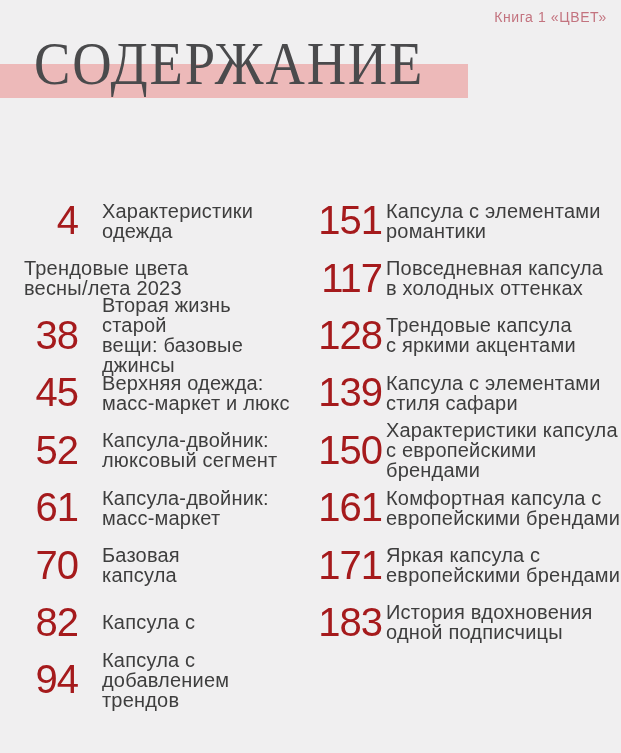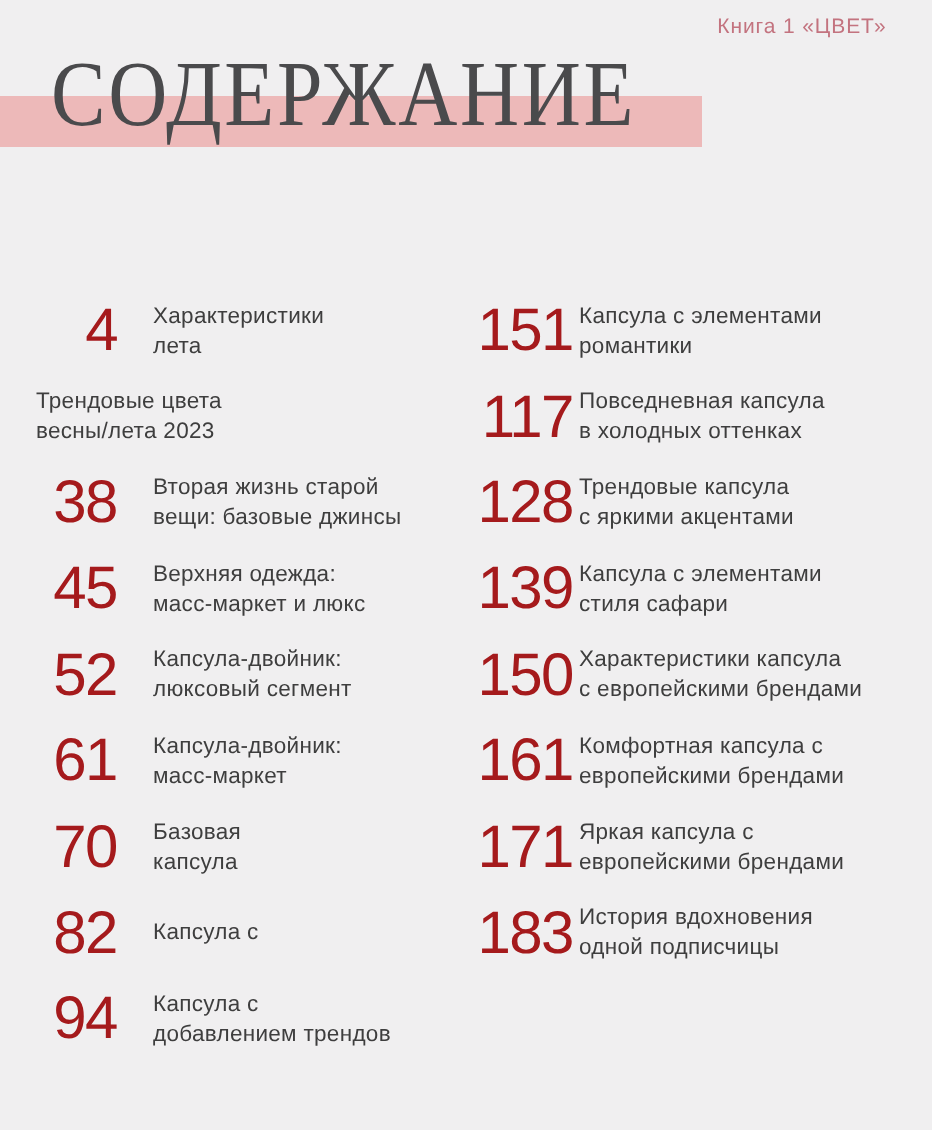--- a/index.html
+++ b/index.html
@@ -7,21 +7,21 @@
     width: 621px; height: 753px;
     background: #f0eff0;
     font-family: "Liberation Sans", sans-serif;
     position: relative;
     overflow: hidden;
   }
 
   
   .book-label {
     position: absolute;
-    top: 9px; right: 30px;
+    top: 9px; right: 14px;
     font-size: 14px;
     letter-spacing: 0.6px;
     color: #c3737f;
     font-weight: 400;
   }
 
   
   .title-band {
     position: absolute;
     top: 64px; left: 0;
@@ -62,42 +62,42 @@
   .num {
     font-size: 40px;
     letter-spacing: -1px;
     color: #a51a1c;
     text-align: right;
     flex: none;
   }
   .col-left  .num { width: 78px; }
   .col-right .num { width: 84px; }
   .desc {
-    font-size: 15px;
+    font-size: 20px;
     line-height: 20px;
     letter-spacing: 0.2px;
     color: #3e3e3e;
   }
   .col-left  .desc { margin-left: 24px; }
   .col-right .desc { margin-left: 4px; }
 </style>
 </head>
 <body>
 
 <div class="book-label">Книга 1 «ЦВЕТ»</div>
 
 <div class="title-band"></div>
 <div class="page-title">СОДЕРЖАНИЕ</div>
 
 <div class="toc">
 
   <div class="col col-left">
     <div class="item">
       <div class="num">4</div>
-      <div class="desc"><span>Характеристики</span><br><span>лета</span></div>
+      <div class="desc"><span>Характеристики</span><br><span>одежда</span></div>
     </div>
     <div class="item">
       <div class="desc"><span>Трендовые цвета</span><br><span>весны/лета 2023</span></div>
     </div>
     <div class="item">
       <div class="num">38</div>
       <div class="desc"><span>Вторая жизнь старой</span><br><span>вещи: базовые джинсы</span></div>
     </div>
     <div class="item">
       <div class="num">45</div>

